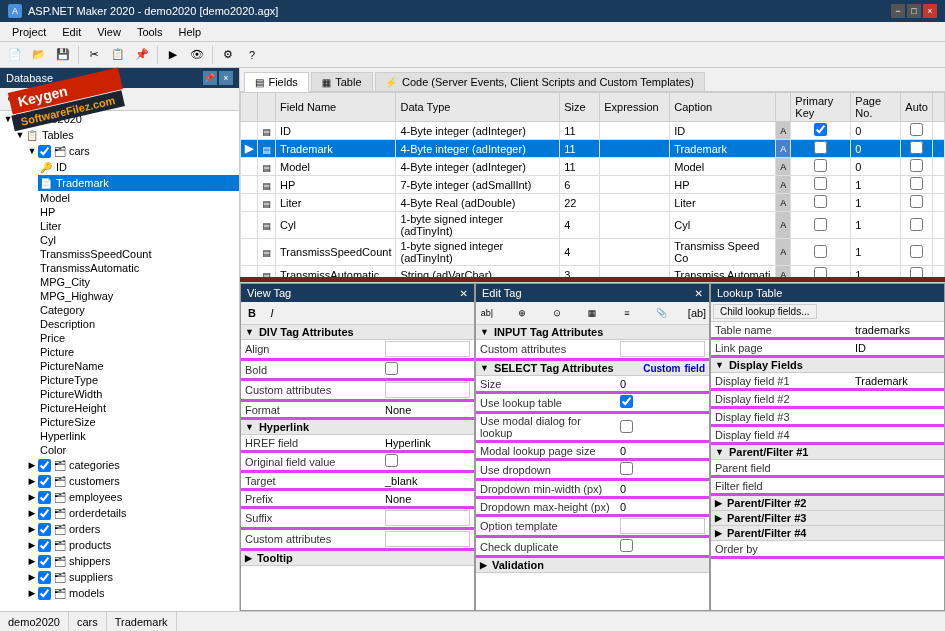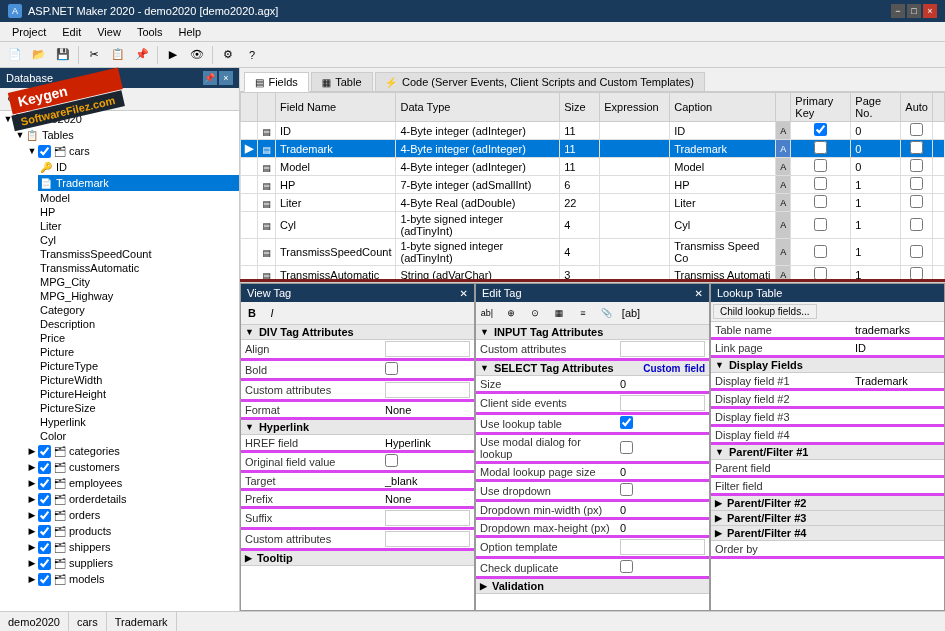--- a/index.html
+++ b/index.html
@@ -199,20 +199,23 @@
         <div class="tree-item">
           <span>Description</span>
         </div>
         <div class="tree-item">
           <span>Price</span>
         </div>
         <div class="tree-item">
           <span>Picture</span>
         </div>
         <div class="tree-item">
+          <span>PictureName</span>
+        </div>
+        <div class="tree-item">
           <span>PictureType</span>
         </div>
         <div class="tree-item">
           <span>PictureWidth</span>
         </div>
         <div class="tree-item">
           <span>PictureHeight</span>
         </div>
         <div class="tree-item">
           <span>PictureSize</span>
@@ -292,21 +295,21 @@
       <div class="tab">
         <span class="tab-icon">▦</span>
         <span>Table</span>
       </div>
       <div class="tab">
         <span class="tab-icon">⚡</span>
         <span>Code (Server Events, Client Scripts and Custom Templates)</span>
       </div>
     </div>
 
-    <div class="upper-table" style="background:white; border-bottom:3px solid #7f1d1d; overflow-y:scroll; overflow-x:auto;">
+    <div class="upper-table" style="background:white; border-bottom:5px solid #7f1d1d; overflow-y:scroll; overflow-x:auto;">
       <table class="fields-table" style="width:100%; min-width:700px;">
         <thead>
           <tr style="background:#f0f0f0;">
             <th style="width:12px; border:1px solid #ccc; padding:1px;"></th>
             <th style="width:14px; border:1px solid #ccc; padding:1px;"></th>
             <th style="border:1px solid #ccc; padding:2px 4px;">Field Name</th>
             <th style="border:1px solid #ccc; padding:2px 4px; min-width:160px;">Data Type</th>
             <th style="border:1px solid #ccc; padding:2px 4px; width:40px;">Size</th>
             <th style="border:1px solid #ccc; padding:2px 4px; width:70px;">Expression</th>
             <th style="border:1px solid #ccc; padding:2px 4px; min-width:100px;">Caption</th>
@@ -507,21 +510,21 @@
             <span>Tooltip</span>
           </div>
         </div>
       </div>
 
       <div class="panel" style="width:230px; flex-shrink:0;">
         <div class="panel-header">
           <span>Edit Tag</span>
           <span class="panel-close">✕</span>
         </div>
-        <div class="panel-toolbar" style="display:flex; gap:6px; padding:2px;">
+        <div class="panel-toolbar" style="display:flex; gap:17px; padding:2px;">
           <button class="toolbar-btn" style="width:18px;height:18px;font-size:9px;">ab|</button>
           <button class="toolbar-btn" style="width:18px;height:18px;font-size:9px;">⊕</button>
           <button class="toolbar-btn" style="width:18px;height:18px;font-size:9px;">⊙</button>
           <button class="toolbar-btn" style="width:18px;height:18px;font-size:9px;">▦</button>
           <button class="toolbar-btn" style="width:18px;height:18px;font-size:9px;">≡</button>
           <button class="toolbar-btn" style="width:18px;height:18px;font-size:9px;">📎</button>
           <button class="toolbar-btn" style="width:18px;height:18px;font-size:11px;">[ab]</button>
         </div>
         <div class="panel-content">
 
@@ -542,24 +545,20 @@
             <div style="display:flex; gap:4px; align-items:center; font-size:10px; color:#0000cc;">
               <span style="color:#0000cc; font-size:10px;">Custom</span>
               <span style="color:#0000cc; font-size:10px;">field</span>
             </div>
           </div>
           <div class="panel-row">
             <div class="panel-label">Size</div>
             <div class="panel-value">0</div>
           </div>
           <div class="panel-row">
-            <div class="panel-label">Client side events</div>
-            <div class="panel-value"><input class="full-input" type="text" style=""></div>
-          </div>
-          <div class="panel-row">
             <div class="panel-label">Use lookup table</div>
             <div class="panel-value"><input type="checkbox" checked="" style=""></div>
           </div>
           <div class="panel-row">
             <div class="panel-label">Use modal dialog for lookup</div>
             <div class="panel-value"><input type="checkbox" style=""></div>
           </div>
           <div class="panel-row">
             <div class="panel-label">Modal lookup page size</div>
             <div class="panel-value">0</div>

